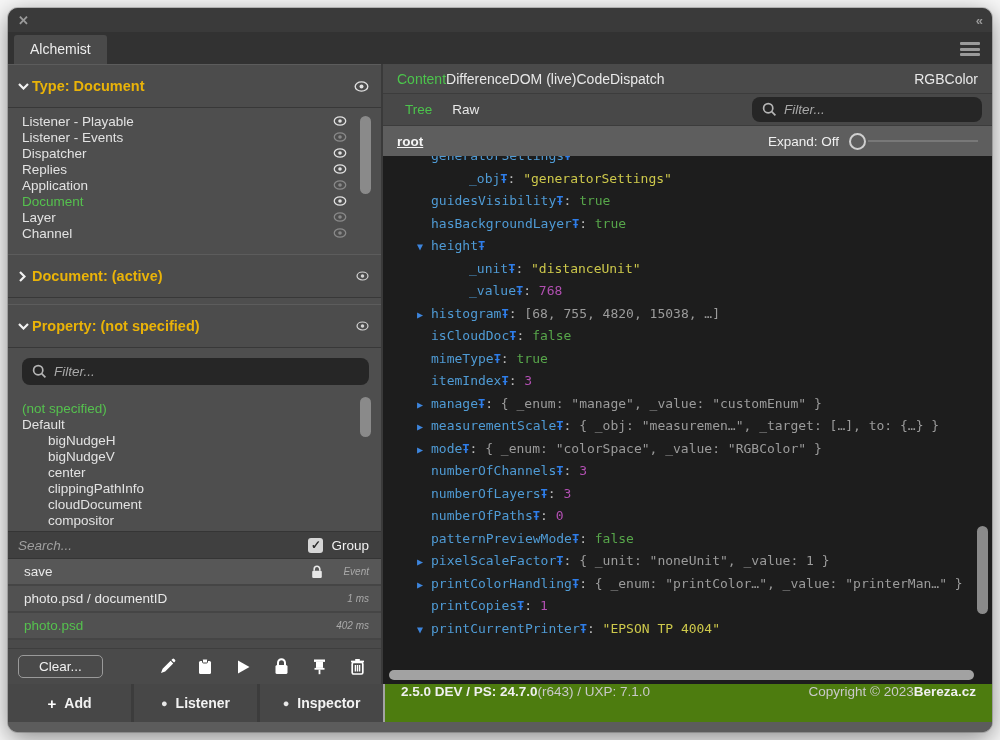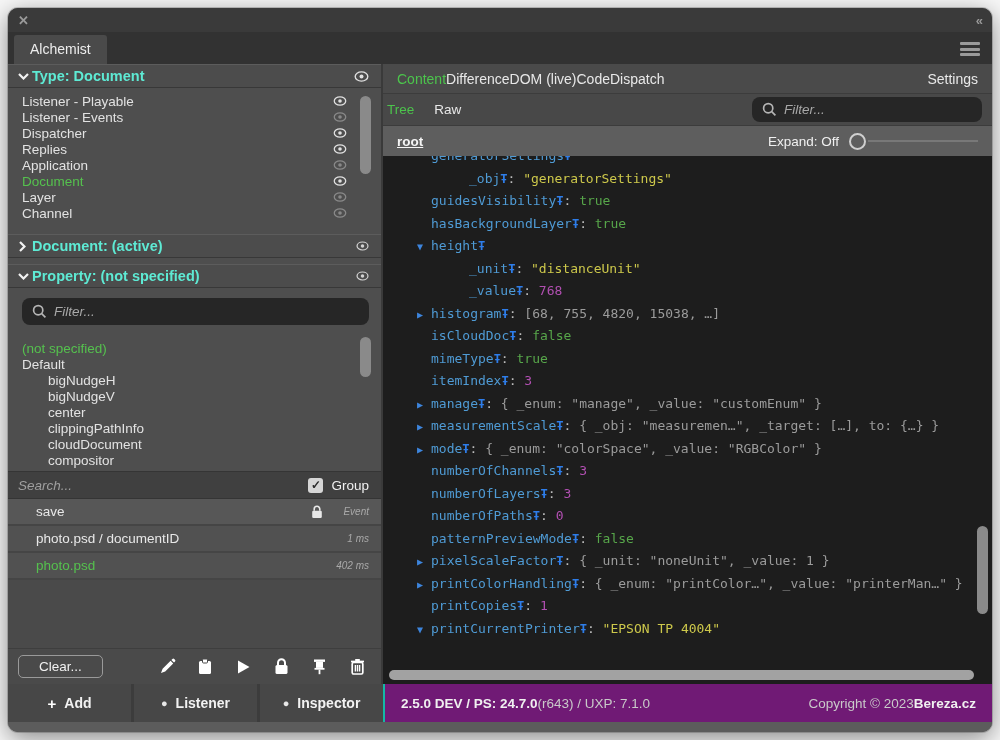--- a/index.html
+++ b/index.html
@@ -13,22 +13,22 @@
   .collapse { color:#9a9a9a; font-size:13px; font-weight:bold; letter-spacing:-1px; }
   .tabbar { height:32px; background:#323232; display:flex; align-items:flex-end; padding:0 6px 0 6px; flex:0 0 auto; justify-content:space-between; }
   .panel-tab { background:#4a4a4a; color:#ededed; font-size:14px; padding:6px 16px 7px; border-radius:3px 3px 0 0; }
   .hamburger { width:20px; height:14px; margin:0 6px 8px 0; display:flex; flex-direction:column; justify-content:space-between; }
   .hamburger span { display:block; height:3px; background:#9a9a9a; border-radius:1px; }
   
   .main { flex:1 1 auto; display:flex; min-height:0; }
   .left { width:375px; flex:0 0 375px; background:#4e4e4e; display:flex; flex-direction:column; border-right:2px solid #3a3a3a; min-height:0; }
   .right { flex:1 1 auto; display:flex; flex-direction:column; min-width:0; min-height:0; background:#1d1d1d; }
   
-  .sec-header { height:24px; background:#4c4c4c; border-top:1px solid #5c5c5c; border-bottom:1px solid #383838;
-                display:flex; align-items:center; padding:0 12px 0 10px; color:#5eead4; font-weight:bold; font-size:14.5px; flex:0 0 auto; }
+  .sec-header { height:44px; background:#4c4c4c; border-top:1px solid #5c5c5c; border-bottom:1px solid #383838;
+                display:flex; align-items:center; padding:0 12px 0 10px; color:#eab308; font-weight:bold; font-size:14.5px; flex:0 0 auto; }
   .sec-header .chev { margin-right:2px; display:inline-flex; width:12px; }
   .sec-header .spacer { flex:1; }
   .eye { display:inline-flex; opacity:.95; }
   .eye.dim { opacity:.38; }
   .type-list { height:146px; overflow:hidden; position:relative; padding:5px 0 0 0; flex:0 0 auto; background:#4e4e4e; }
   .t-row { display:flex; align-items:center; height:16px; padding:0 34px 0 14px; color:#e2e2e2; font-size:13.5px; }
   .t-row .lbl { flex:1; }
   .t-row.sel .lbl { color:#55c14e; }
   .vscroll { position:absolute; width:11px; border-radius:6px; background:#8a8a8a; }
   .filter-wrap { padding:10px 12px 8px 14px; flex:0 0 auto; }
@@ -42,33 +42,33 @@
   .search-row { height:28px; background:#404040; border-top:1px solid #353535; border-bottom:1px solid #353535;
                 display:flex; align-items:center; padding:0 12px 0 10px; flex:0 0 auto; }
   .search-row input { flex:1; background:transparent; border:none; outline:none; color:#cfcfcf; font-style:italic; font-size:13.5px; font-family:"Liberation Sans",sans-serif; }
   .search-row input::placeholder { color:#9f9f9f; }
   .checkbox { width:15px; height:15px; background:#d6d6d6; border-radius:3px; display:inline-flex; align-items:center; justify-content:center;
               color:#2a2a2a; font-size:12px; font-weight:bold; margin-right:8px; }
   .group-lbl { color:#f0f0f0; font-size:13.5px; }
   .log-rows { flex:0 0 auto; display:flex; flex-direction:column; gap:2px; background:#454545; padding-bottom:2px; }
   .log-row { height:25px; background:#515151; display:flex; align-items:center; padding:0 12px 0 16px; font-size:13.5px; color:#e8e8e8; }
   .log-row:first-child { background:#575757; }
-  .log-row .lbl { flex:1;margin-left:12px; }
+  .log-row .lbl { flex:1; }
   .log-row.sel .lbl { color:#55c14e; }
   .log-row .meta { color:#a9a9a9; font-style:italic; font-size:10px; margin-left:10px; }
   .left-fill { flex:1 1 auto; background:#4a4a4a; }
   .clear-row { height:36px; display:flex; align-items:center; padding:0 14px 0 10px; gap:18px; flex:0 0 auto; background:#4a4a4a; border-top:1px solid #3e3e3e; }
   .clear-btn { border:1px solid #9a9a9a; border-radius:5px; color:#f0f0f0; font-size:13.5px; padding:3px 20px; background:transparent; font-family:"Liberation Sans",sans-serif; }
   .clear-row .spacer { flex:1; }
   .tool-ic { display:inline-flex; width:20px; justify-content:center; color:#fff; }
   
   .r-tabs { height:30px; background:#4a4a4a; display:flex; align-items:center; padding:0 14px; flex:0 0 auto; font-size:14px; color:#e8e8e8; border-bottom:1px solid #3c3c3c; }
   .r-tabs .tab.active { color:#4cc44c; }
   .r-tabs .spacer { flex:1; }
-  .view-row { height:32px; background:#484848; display:flex; align-items:center; gap:20px; padding:0 10px 0 4px; flex:0 0 auto; font-size:13.5px; color:#e8e8e8; border-bottom:1px solid #3c3c3c; }
+  .view-row { height:32px; background:#484848; display:flex; align-items:center; gap:20px; padding:0 10px 0 22px; flex:0 0 auto; font-size:13.5px; color:#e8e8e8; border-bottom:1px solid #3c3c3c; }
   .view-row .vt.active { color:#4cc44c; }
   .view-row .spacer { flex:1; }
   .view-row .filter-box { width:230px; height:25px; }
   .root-row { height:30px; background:#5e5e5e; display:flex; align-items:center; padding:0 14px; flex:0 0 auto; font-size:13.5px; color:#f0f0f0; }
   .root-link { text-decoration:underline; font-weight:bold; color:#f5f5f5; }
   .root-row .spacer { flex:1; }
   .expand-lbl { margin-right:10px; }
   .slider { display:flex; align-items:center; }
   .knob { width:17px; height:17px; border:2px solid #cfcfcf; border-radius:50%; background:transparent; }
   .track { width:110px; height:2px; background:#787878; margin-left:2px; }
@@ -89,21 +89,21 @@
   .ind1 { padding-left:14px; }
   .ind2 { padding-left:52px; }
   .hscroll { position:absolute; left:6px; right:18px; bottom:4px; height:10px; background:#a2a2a2; border-radius:6px; }
   .c-vscroll { position:absolute; right:4px; top:370px; width:11px; height:88px; background:#8a8a8a; border-radius:6px; }
   
   .bottom { height:38px; flex:0 0 auto; display:flex; background:#3c3c3c; }
   .b-left { width:375px; flex:0 0 375px; display:flex; gap:3px; background:#3c3c3c; }
   .b-btn { flex:1; background:#474747; display:flex; align-items:center; justify-content:center; gap:8px; color:#f2f2f2; font-weight:bold; font-size:14px; }
   .b-btn .ic { font-size:15px; color:#fff; }
   .b-btn .dot { font-size:11px; color:#e8e8e8; }
-  .statusbar { flex:1; background:#701a75; display:flex; align-items:center; padding:0 16px; font-size:13.5px; color:#c9c9c9; border-left:2px solid #14b8a6; }
+  .statusbar { flex:1; background:#4d7c0f; display:flex; align-items:flex-start; padding:0 16px; font-size:13.5px; color:#c9c9c9; border-left:2px solid #a3a3a3; }
   .statusbar .bold { color:#f0f0f0; font-weight:bold; }
   .statusbar .spacer { flex:1; }
   .footer-strip { height:10px; background:#5c5c5c; flex:0 0 auto; }
   svg { display:block; }
 </style>
 </head>
 <body>
 
 <div class="window">
 
@@ -352,21 +352,21 @@
 
     <div class="right">
 
       <div class="r-tabs" id="r-tabs">
           <span class="tab active" style="color: rgb(76, 196, 76);">Content</span>
           <span class="tab">Difference</span>
           <span class="tab">DOM (live)</span>
           <span class="tab">Code</span>
           <span class="tab">Dispatch</span>
           <span class="spacer"></span>
-          <span>Settings</span>
+          <span>RGBColor</span>
         </div>
 
       <div class="view-row">
         <span class="vt active" id="vt-0" style="color: rgb(76, 196, 76);">Tree</span>
         <span class="vt" id="vt-1">Raw</span>
         <span class="spacer"></span>
         <div class="filter-box">
           <span>
             <svg width="15" height="15" viewBox="0 0 15 15">
                 <circle cx="6.2" cy="6.2" r="4.6" fill="none" stroke="#b5b5b5" stroke-width="1.7"></circle>

